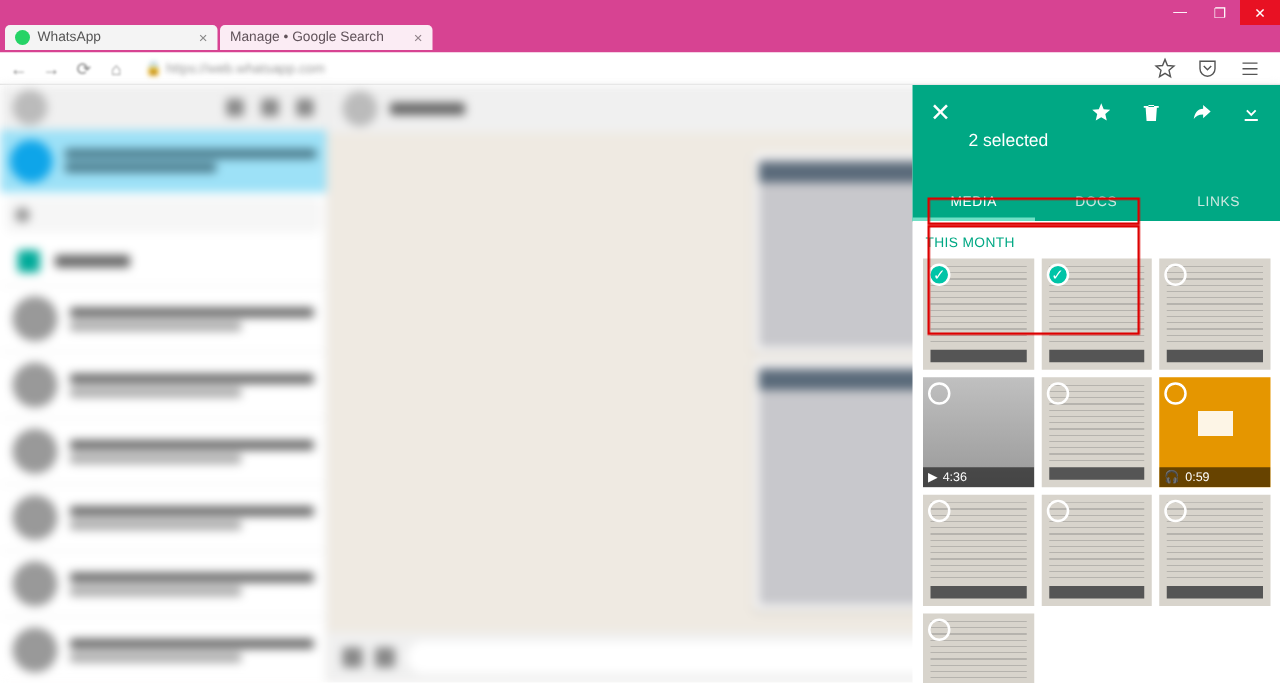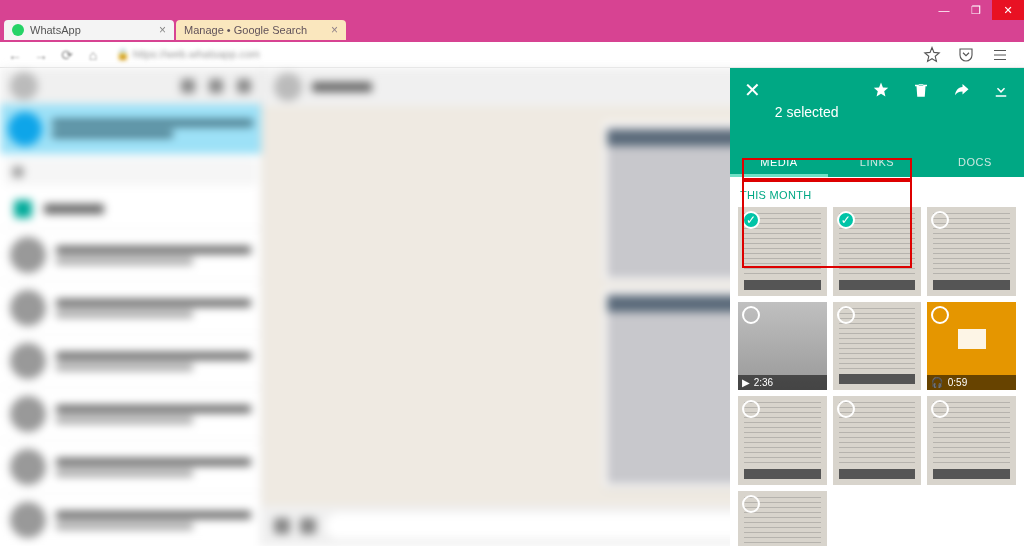--- a/index.html
+++ b/index.html
@@ -4,21 +4,21 @@
 <style>
   * { box-sizing: border-box; margin: 0; padding: 0; }
   html, body { width: 1024px; height: 546px; font-family: Arial, sans-serif; overflow: hidden; }
 
   
   .titlebar { height: 20px; background: #d74392; display: flex; justify-content: flex-end; align-items: center; }
   .win-btn { width: 32px; height: 20px; display: flex; align-items: center; justify-content: center; color: #fff; font-size: 11px; }
   .win-close { background: #e81123; }
   .tabbar { height: 22px; background: #d74392; display: flex; gap: 2px; padding-left: 4px; }
   .tab { background: #f4f4f4; width: 170px; height: 20px; border-radius: 4px 4px 0 0; display: flex; align-items: center; padding: 0 8px; gap: 6px; font-size: 11px; color: #555; filter: blur(0.3px); }
-  .tab.inactive { background: #fef9c3; opacity: .9; }
+  .tab.inactive { background: #ffffff; opacity: .9; }
   .tab .x { margin-left: auto; color: #888; font-size: 12px; }
   .favicon { width: 12px; height: 12px; background: #25d366; border-radius: 50%; }
 
   .addrbar { height: 26px; background: #fff; border-bottom: 1px solid #e0e0e0; display: flex; align-items: center; padding: 0 6px; gap: 8px; }
   .addrbar .nav-ico { width: 18px; height: 18px; color: #888; font-size: 14px; display: flex; align-items: center; justify-content: center; filter: blur(1px); }
   .url { flex: 1; color: #999; font-size: 11px; filter: blur(2px); padding-left: 6px; }
   .addr-right { display: flex; gap: 14px; padding-right: 8px; }
   .addr-right .ico { width: 20px; height: 18px; color: #555; display: flex; align-items: center; justify-content: center; }
 
   .body { display: flex; height: calc(546px - 68px); }
@@ -250,41 +250,41 @@
           </div>
         <div class="ic">
             <svg viewBox="0 0 24 24" fill="#fff">
               <path d="M12 3v10l4-4 1.4 1.4L12 16 6.6 10.4 8 9l4 4V3h0zM5 19h14v2H5z"></path>
             </svg>
           </div>
       </div>
     </div>
     <div class="tab-row">
       <div class="ptab active">MEDIA</div>
+      <div class="ptab">DOCS</div>
       <div class="ptab">LINKS</div>
-      <div class="ptab">DOCS</div>
     </div>
   </div>
   <div class="gallery">
     <div class="section-lbl">THIS MONTH</div>
     <div class="grid" id="thumbgrid">
         <div class="thumb doc">
           <div class="check on"></div>
         </div>
         <div class="thumb doc">
           <div class="check on"></div>
         </div>
         <div class="thumb doc">
           <div class="check"></div>
         </div>
         <div class="thumb video">
           <div class="check"></div>
           <div class="dur">
             <span>▶</span>
-            <span>2:36</span>
+            <span>4:36</span>
           </div>
         </div>
         <div class="thumb doc">
           <div class="check"></div>
         </div>
         <div class="thumb audio">
           <div class="check"></div>
           <div class="dur">
             <span>🎧</span>
             <span>0:59</span>

